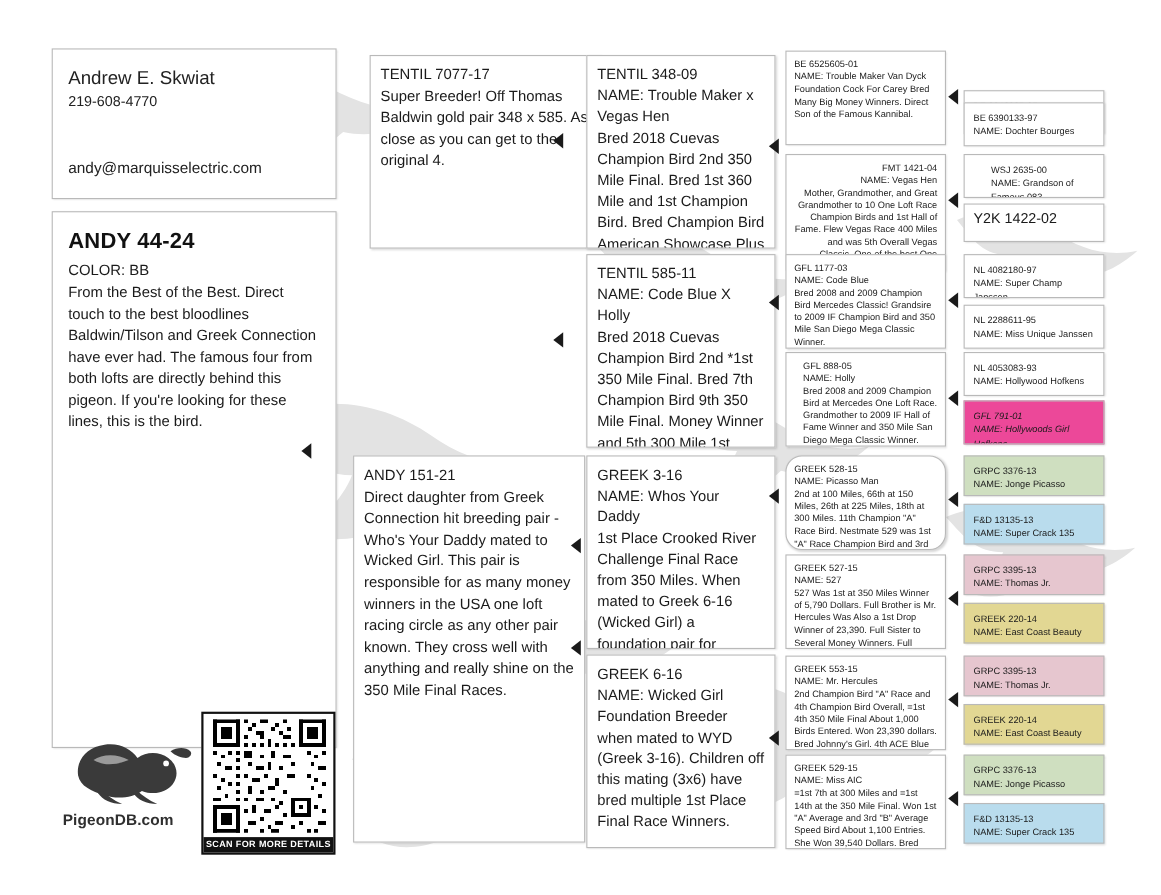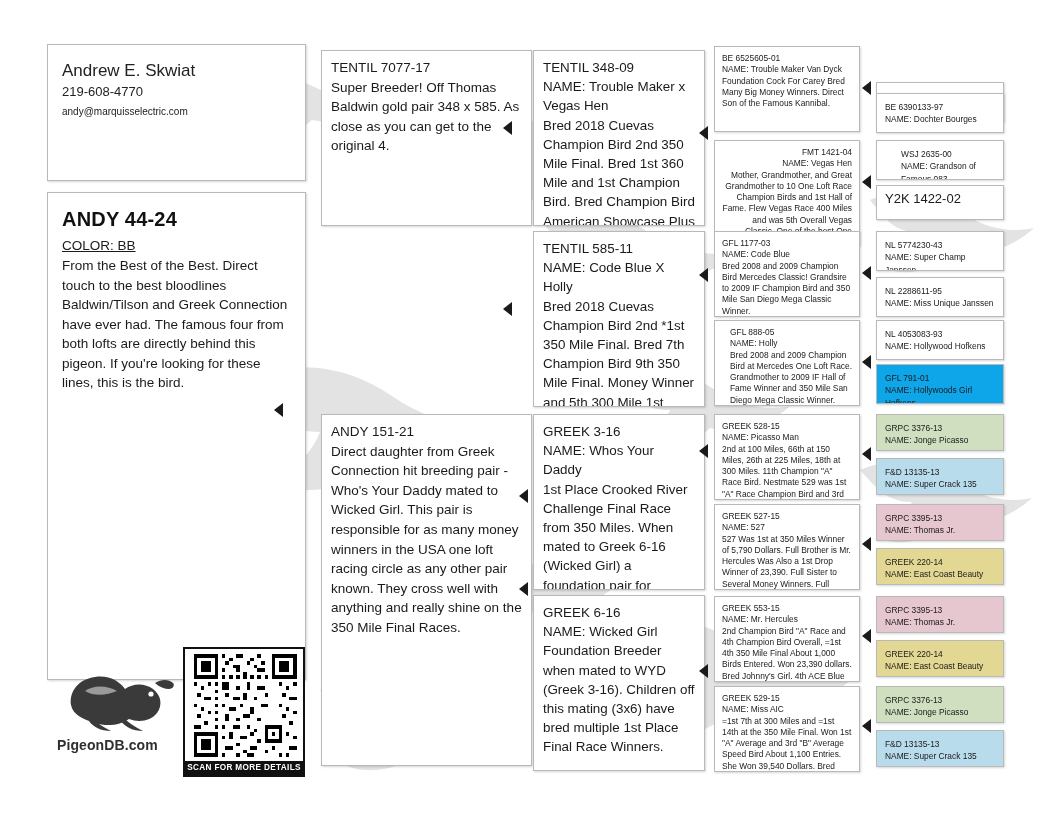--- a/index.html
+++ b/index.html
@@ -30,46 +30,46 @@
     overflow:hidden;
     box-shadow:1px 1px 2px rgba(0,0,0,0.16);
   }
   .box .ttl{display:block;}
   .box .body{display:block;}
 
   
   #owner-box{left:47px;top:44px;width:259px;height:137px;padding:14px 14px;}
   #owner-name{font-size:17px;line-height:23px;color:#222;}
   #owner-phone{font-size:13px;line-height:20px;color:#222;}
-  #owner-email{font-size:10px;line-height:20px;color:#222;}
+  #owner-email{font-size:14px;line-height:20px;color:#222;margin-top:40px;}
 
   #subject-box{left:47px;top:192px;width:259px;height:488px;padding:13px 14px;}
   #subject-name{font-size:20px;font-weight:bold;letter-spacing:.2px;line-height:26px;color:#111;}
-  #subject-color{font-size:13.5px;line-height:20px;margin-top:4px;text-decoration:underline;}
+  #subject-color{font-size:13.5px;line-height:20px;margin-top:4px;}
   #subject-desc{font-size:13.5px;line-height:19.5px;}
 
   
   .gen2{width:211px;font-size:13.5px;line-height:19.6px;padding:7px 9px;}
-  #g2-sire{left:321px;top:50px;height:176px;}
+  #g2-sire{left:336px;top:50px;height:176px;}
   #g2-dam{left:321px;top:414px;height:352px;}
 
   
   .gen3{width:172px;font-size:13.4px;line-height:19.2px;padding:7px 9px;}
   #g3-a{left:533px;top:50px;height:176px;}
   #g3-b{left:533px;top:231px;height:176px;}
   #g3-c{left:533px;top:414px;height:176px;}
   #g3-d{left:533px;top:595px;height:176px;}
 
   
   .gen4{width:146px;font-size:8.4px;line-height:11.3px;padding:6px 7px;}
   #g4-a{left:714px;top:46px;height:86px;}
   #g4-b{left:714px;top:140px;height:106px;text-align:right;}
   #g4-c{left:714px;top:231px;height:86px;}
   #g4-d{left:714px;top:320px;height:86px;padding-left:15px;}
-  #g4-e{left:714px;top:414px;height:86px;}
+  #g4-e{left:714px;top:414px;height:86px;border-radius:15px;}
   #g4-f{left:714px;top:504px;height:86px;}
   #g4-g{left:714px;top:596px;height:86px;}
   #g4-h{left:714px;top:686px;height:86px;}
 
   
   .gen5{width:128px;font-size:8.4px;line-height:12.4px;padding:7px 8px;}
   #g5-a{left:876px;top:46px;height:40px;margin-top:36px;}
   #g5-b{left:876px;top:93px;height:40px;}
   #g5-c{left:876px;top:140px;height:40px;padding-left:24px;}
   #g5-d{left:876px;top:185px;height:35px;font-size:13px;}
@@ -228,32 +228,32 @@
     <span class="ttl">NAME: Dochter Bourges</span>
   </div>
   <div class="box gen5" id="g5-c" style="background: rgb(255, 255, 255);">
     <span class="ttl">WSJ 2635-00</span>
     <span class="ttl">NAME: Grandson of Famous 083</span>
   </div>
   <div class="box gen5" id="g5-d" style="background: rgb(255, 255, 255);">
     <span class="ttl">Y2K 1422-02</span>
   </div>
   <div class="box gen5" id="g5-e" style="background: rgb(255, 255, 255);">
-    <span class="ttl">NL 5774230-43</span>
+    <span class="ttl">NL 4082180-97</span>
     <span class="ttl">NAME: Super Champ Janssen</span>
   </div>
   <div class="box gen5" id="g5-f" style="background: rgb(255, 255, 255);">
     <span class="ttl">NL 2288611-95</span>
     <span class="ttl">NAME: Miss Unique Janssen</span>
   </div>
   <div class="box gen5" id="g5-g" style="background: rgb(255, 255, 255);">
     <span class="ttl">NL 4053083-93</span>
     <span class="ttl">NAME: Hollywood Hofkens</span>
   </div>
-  <div class="box gen5" id="g5-h" style="background: #0ea5e9;">
+  <div class="box gen5" id="g5-h" style="background: #ec4899; font-style: italic;">
     <span class="ttl">GFL 791-01</span>
     <span class="ttl">NAME: Hollywoods Girl Hofkens</span>
   </div>
   <div class="box gen5" id="g5-i" style="background: rgb(207, 223, 192);">
     <span class="ttl">GRPC 3376-13</span>
     <span class="ttl">NAME: Jonge Picasso</span>
   </div>
   <div class="box gen5" id="g5-j" style="background: rgb(185, 220, 237);">
     <span class="ttl">F&amp;D 13135-13</span>
     <span class="ttl">NAME: Super Crack 135</span>

